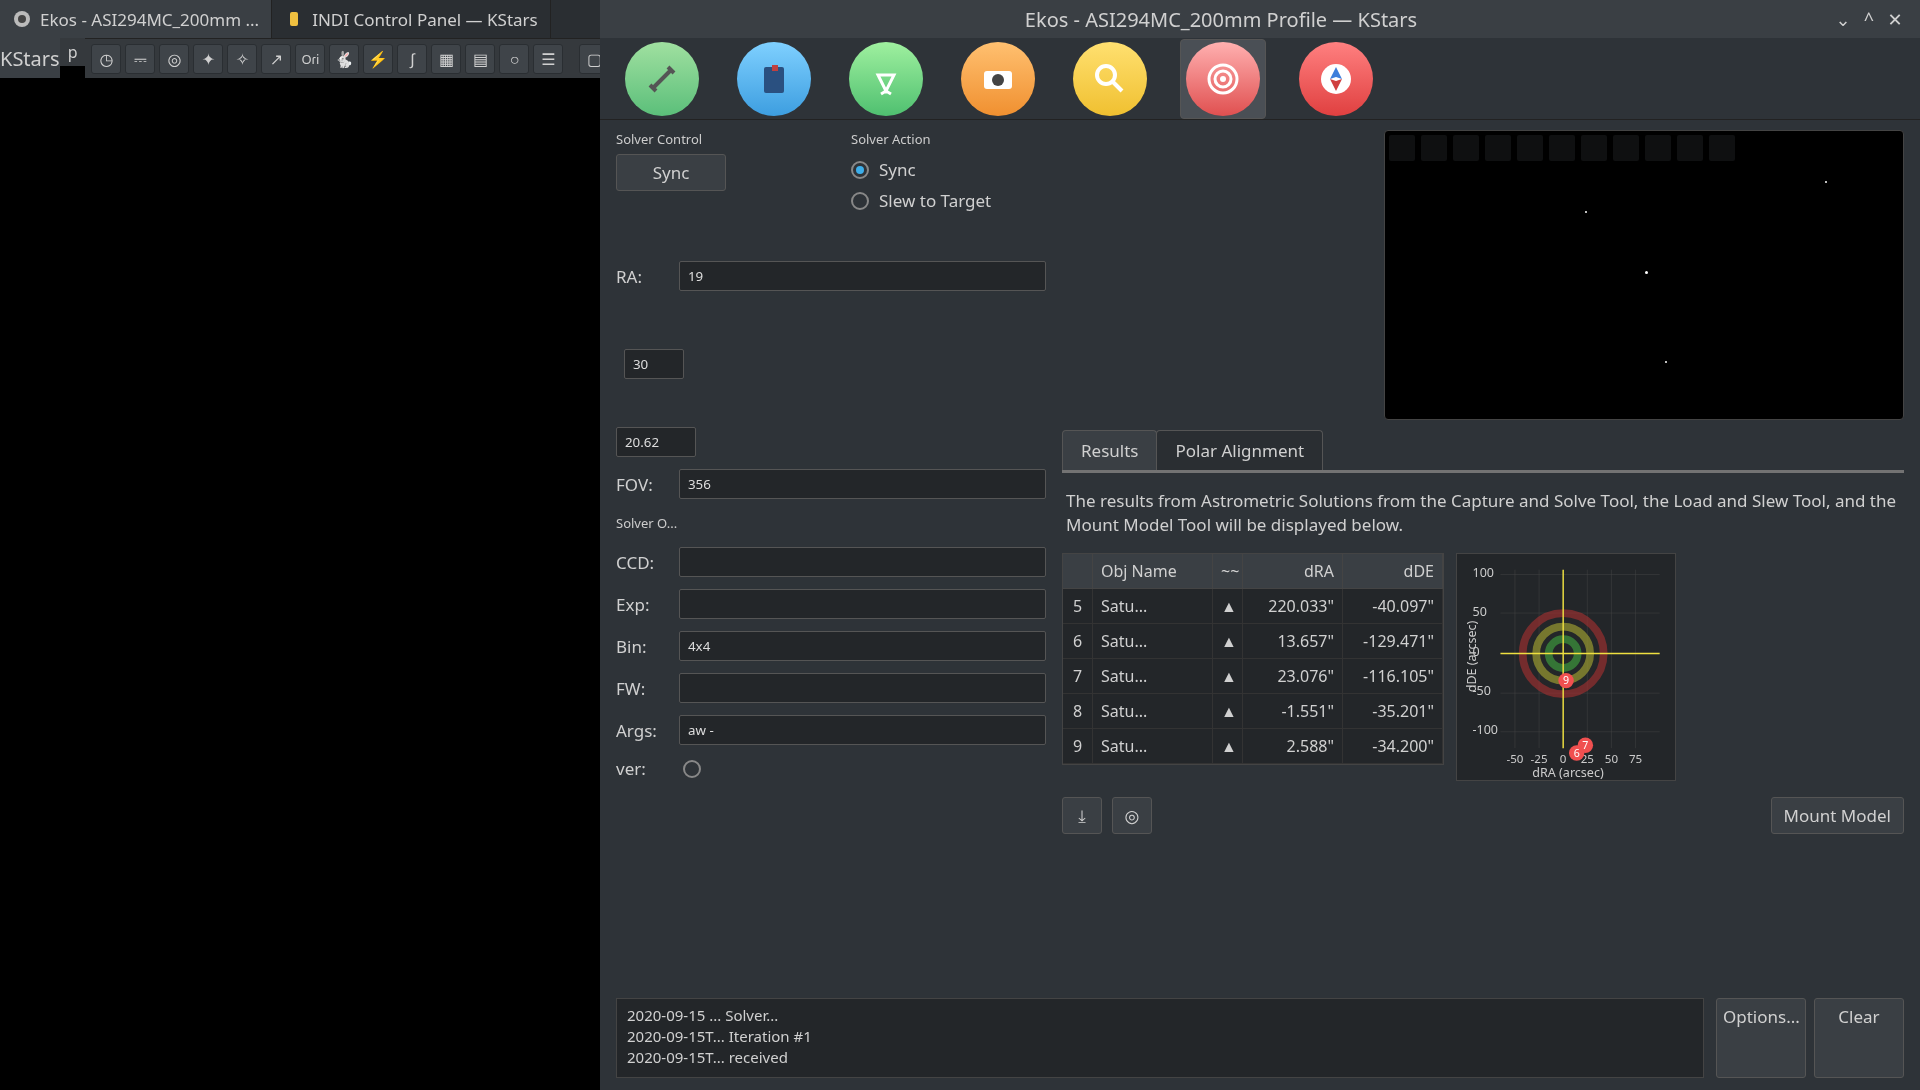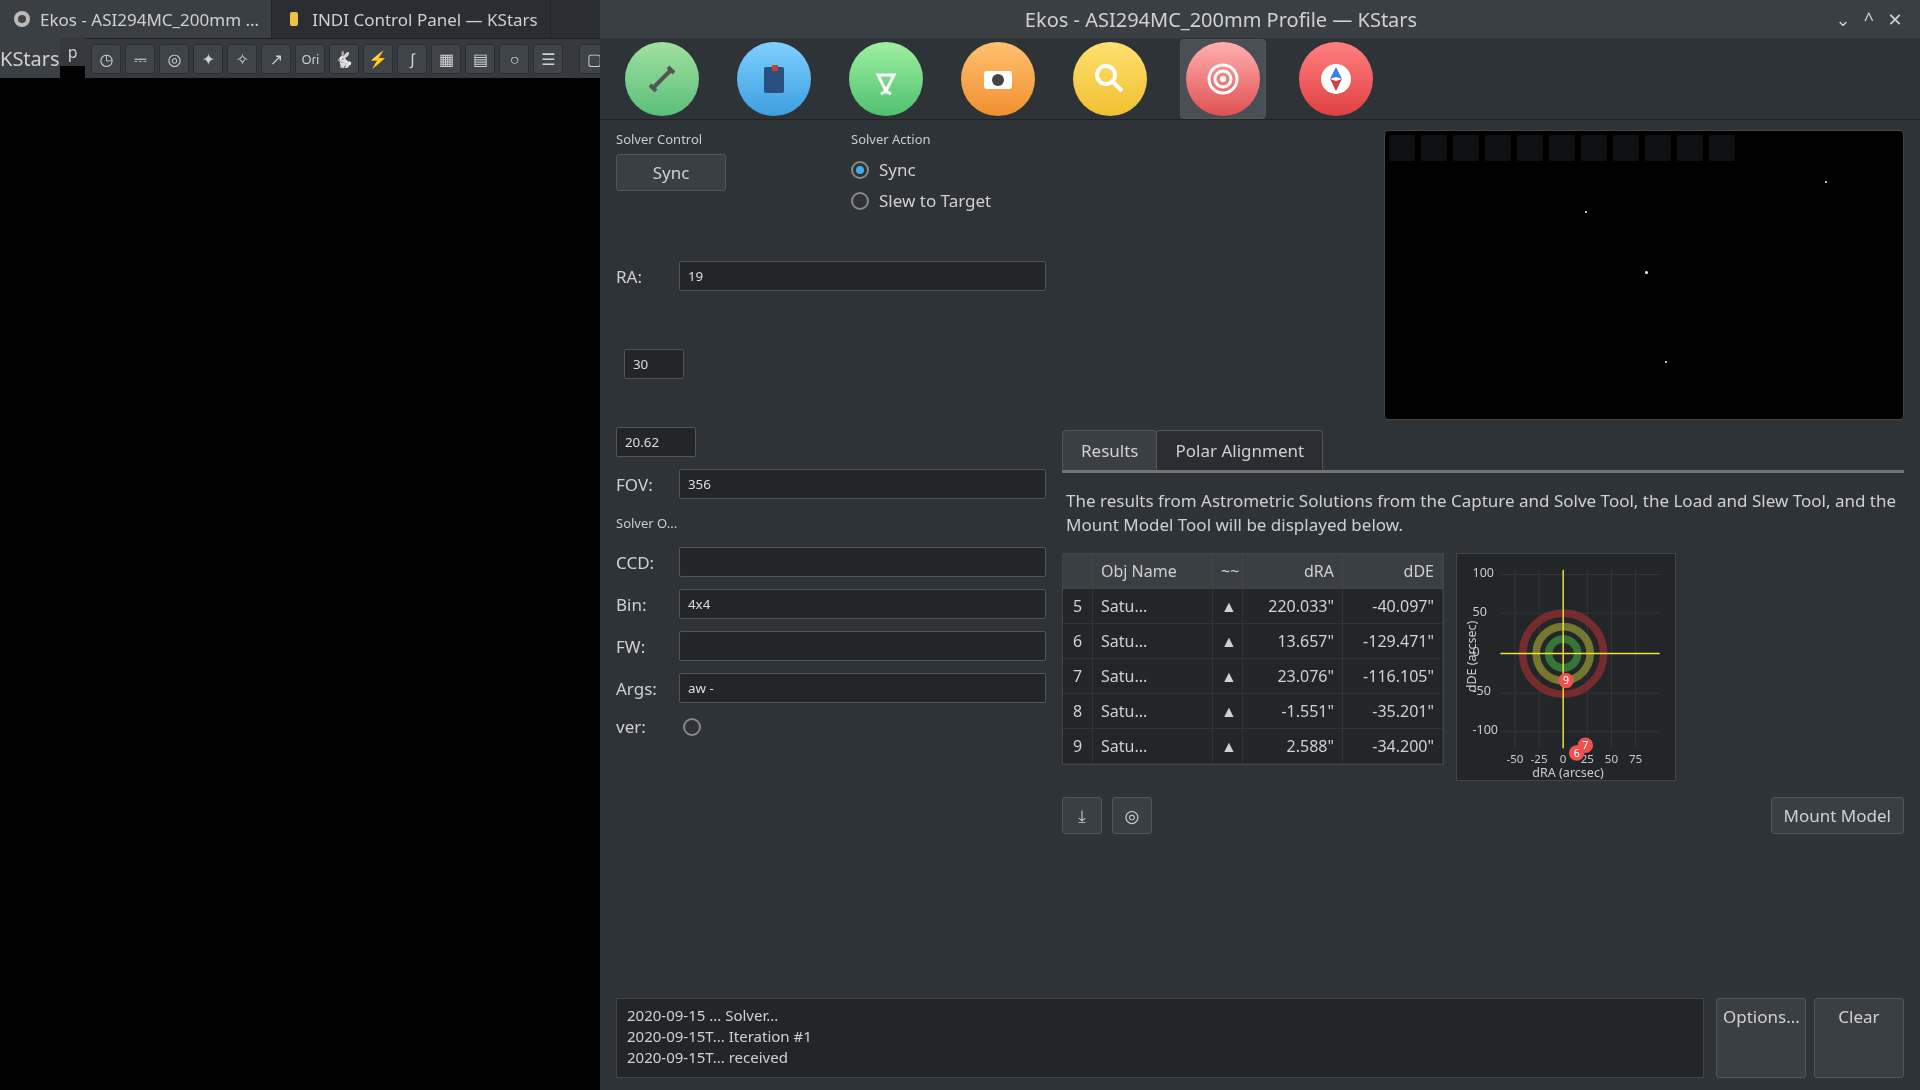--- a/index.html
+++ b/index.html
@@ -276,20 +276,24 @@
         </div>
         <div class="form-row">
           <span class="form-label">FOV:</span>
           <input class="form-input" value="356" style="">
         </div>
 
         <div class="group-title" style="margin-top:6px">Solver O...</div>
         <div class="form-row">
           <span class="form-label">CCD:</span>
           <select class="form-input"></select>
+        </div>
+        <div class="form-row">
+          <span class="form-label">Exp:</span>
+          <input class="form-input" style="">
         </div>
         <div class="form-row">
           <span class="form-label">Bin:</span>
           <input class="form-input" value="4x4" style="">
         </div>
         <div class="form-row">
           <span class="form-label">FW:</span>
           <select class="form-input"></select>
         </div>
         <div class="form-row">

